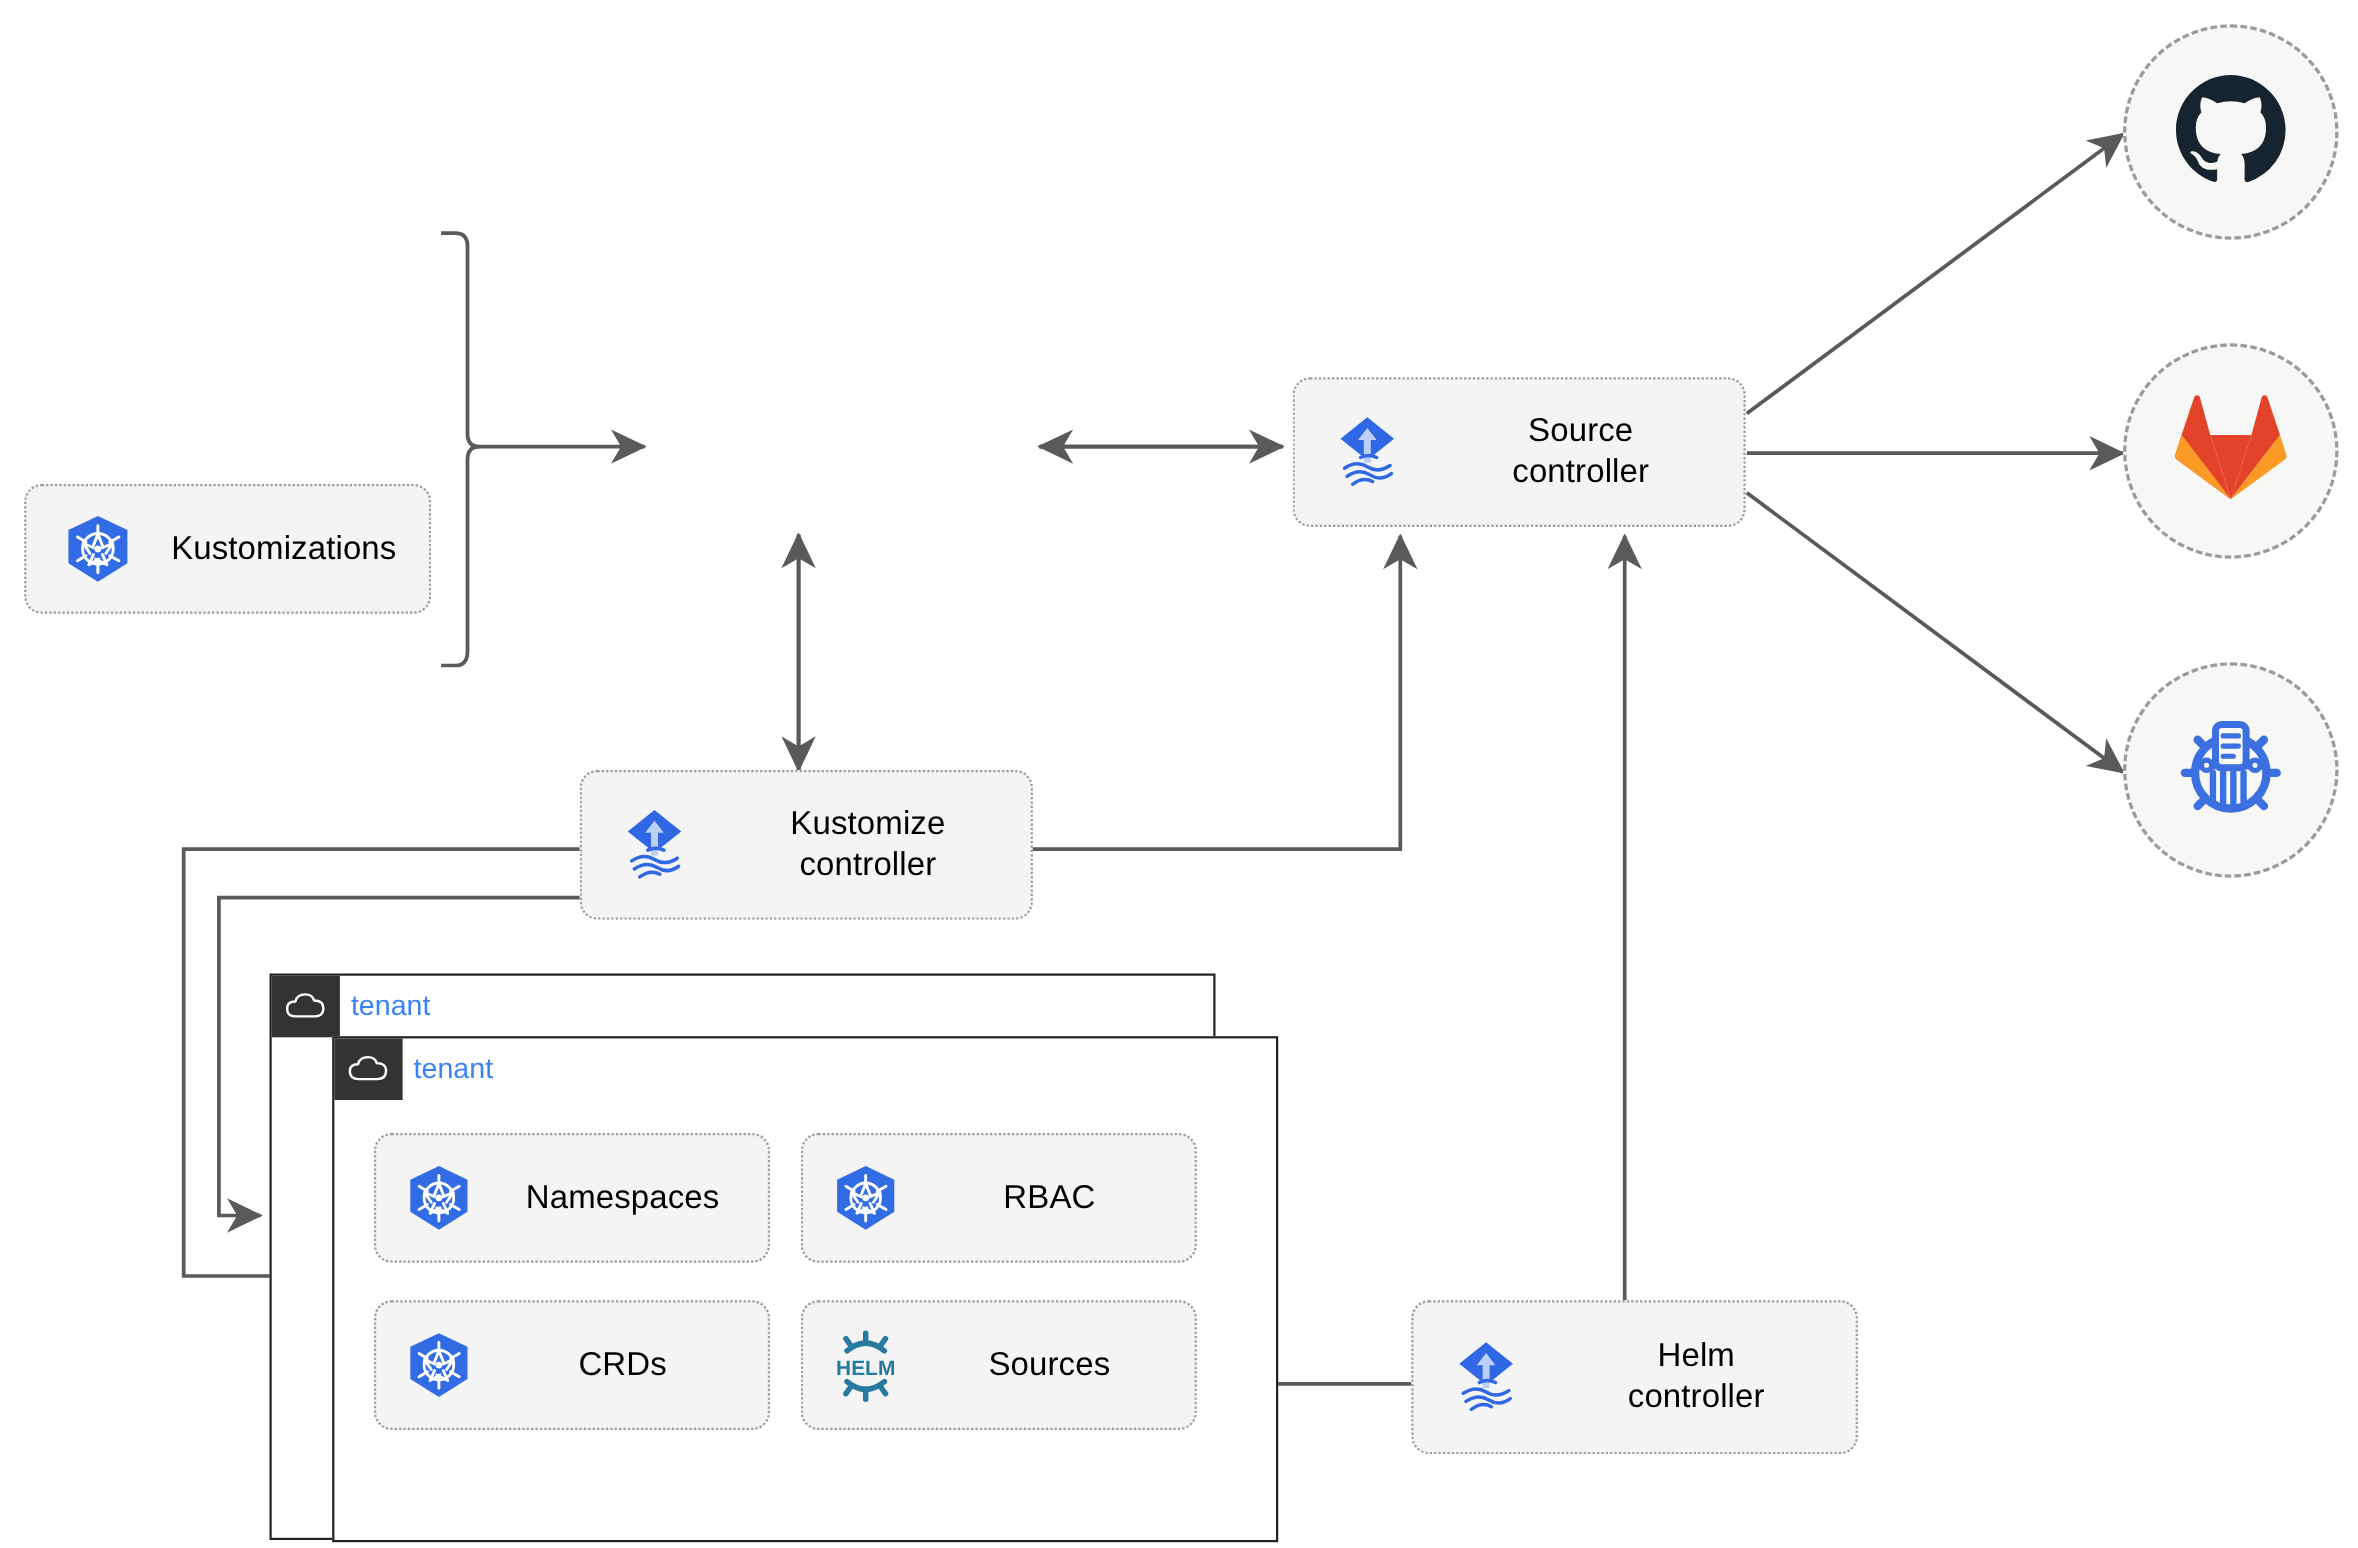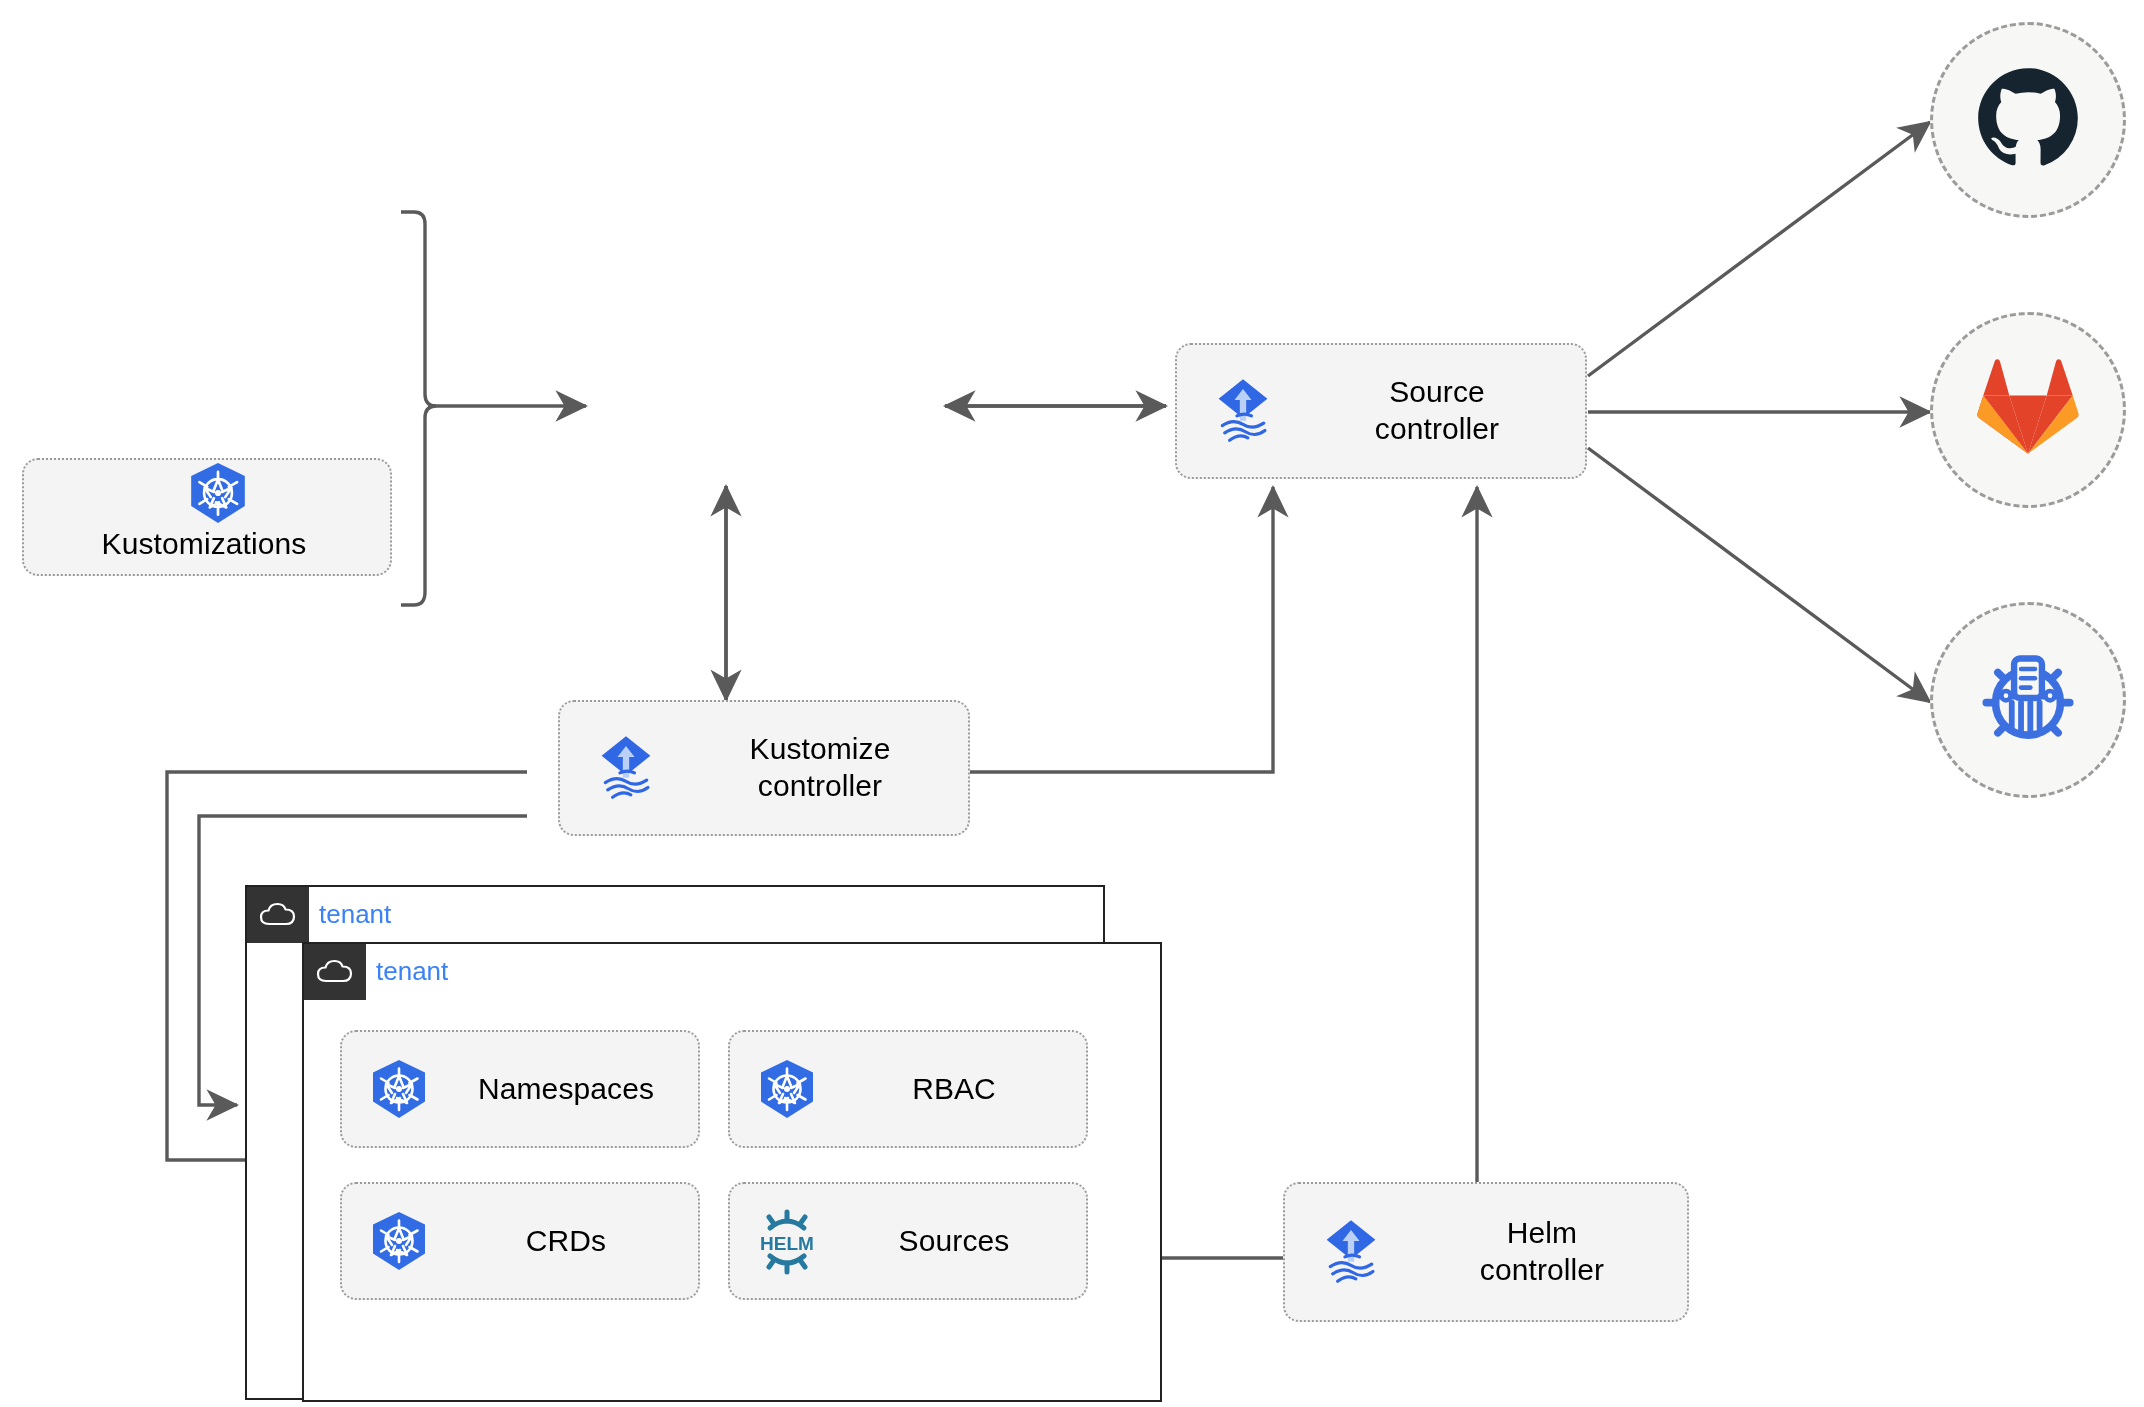--- a/index.html
+++ b/index.html
@@ -65,21 +65,21 @@
 
       <path d="M1588,448 L1930,702" marker-end="url(#ah)"></path>
 
       <path d="M527,772 L167,772 L167,1160 L295,1160" marker-end="url(#ah)"></path>
 
       <path d="M527,816 L199,816 L199,1105 L237,1105" marker-end="url(#ah)"></path>
     </g>
   </svg>
 
 
-  <div class="node" style="left:22px;top:458px;width:370px;height:118px;flex-direction:column;">
+  <div class="node" style="left:22px;top:440px;width:370px;height:118px;">
     <span class="ico" style="width:86px;margin-left:22px;">
       <svg width="66" height="66" viewBox="0 0 64 64">
         <path d="M32 3 58 15.4 58 44.6 32 61 6 44.6 6 15.4Z" fill="#326CE5"></path>
         <g stroke="#fff" stroke-width="2.6" fill="none" stroke-linecap="round">
           <circle cx="32" cy="32" r="13.5"></circle>
           <circle cx="32" cy="32" r="3" fill="#fff" stroke="none"></circle>
           <path d="M32 11.5 32 20M32 44 32 53M14 21.5 21.5 26M42.5 38 50.5 42.5
                    M14 42.5 21.5 38M42.5 26 50.5 21.5"></path>
           <path d="M32 19 28 29M32 19 36 29M45 27 36 31M45 27 39 36
                    M40 46 36 37M40 46 30 41M24 46 28 37M24 46 33 41
@@ -101,21 +101,21 @@
           <path d="M17 50 Q26 44 34 49 Q42 54 50 48"></path>
           <path d="M21 56 Q29 50 36 54"></path>
           <path d="M27 36 Q33 33 39 36"></path>
         </g>
       </svg>
     </span>
     <span class="lbl">Source
 controller</span>
   </div>
 
-  <div class="node" style="left:558px;top:700px;width:412px;height:136px;">
+  <div class="node" style="left:527px;top:700px;width:412px;height:136px;">
     <span class="ico" style="width:104px;margin-left:14px;">
       <svg width="78" height="78" viewBox="0 0 64 64">
         <path d="M32 6 52 22 32 38 12 22Z" fill="#3067E5"></path>
         <path d="M32 14 39 23 34.6 23 34.6 40 29.4 40 29.4 23 25 23Z" fill="#BBD0F7"></path>
         <g stroke="#3067E5" stroke-width="2.6" fill="none" stroke-linecap="round">
           <path d="M15 44 Q24 38 32 43 Q40 48 49 42"></path>
           <path d="M17 50 Q26 44 34 49 Q42 54 50 48"></path>
           <path d="M21 56 Q29 50 36 54"></path>
           <path d="M27 36 Q33 33 39 36"></path>
         </g>

